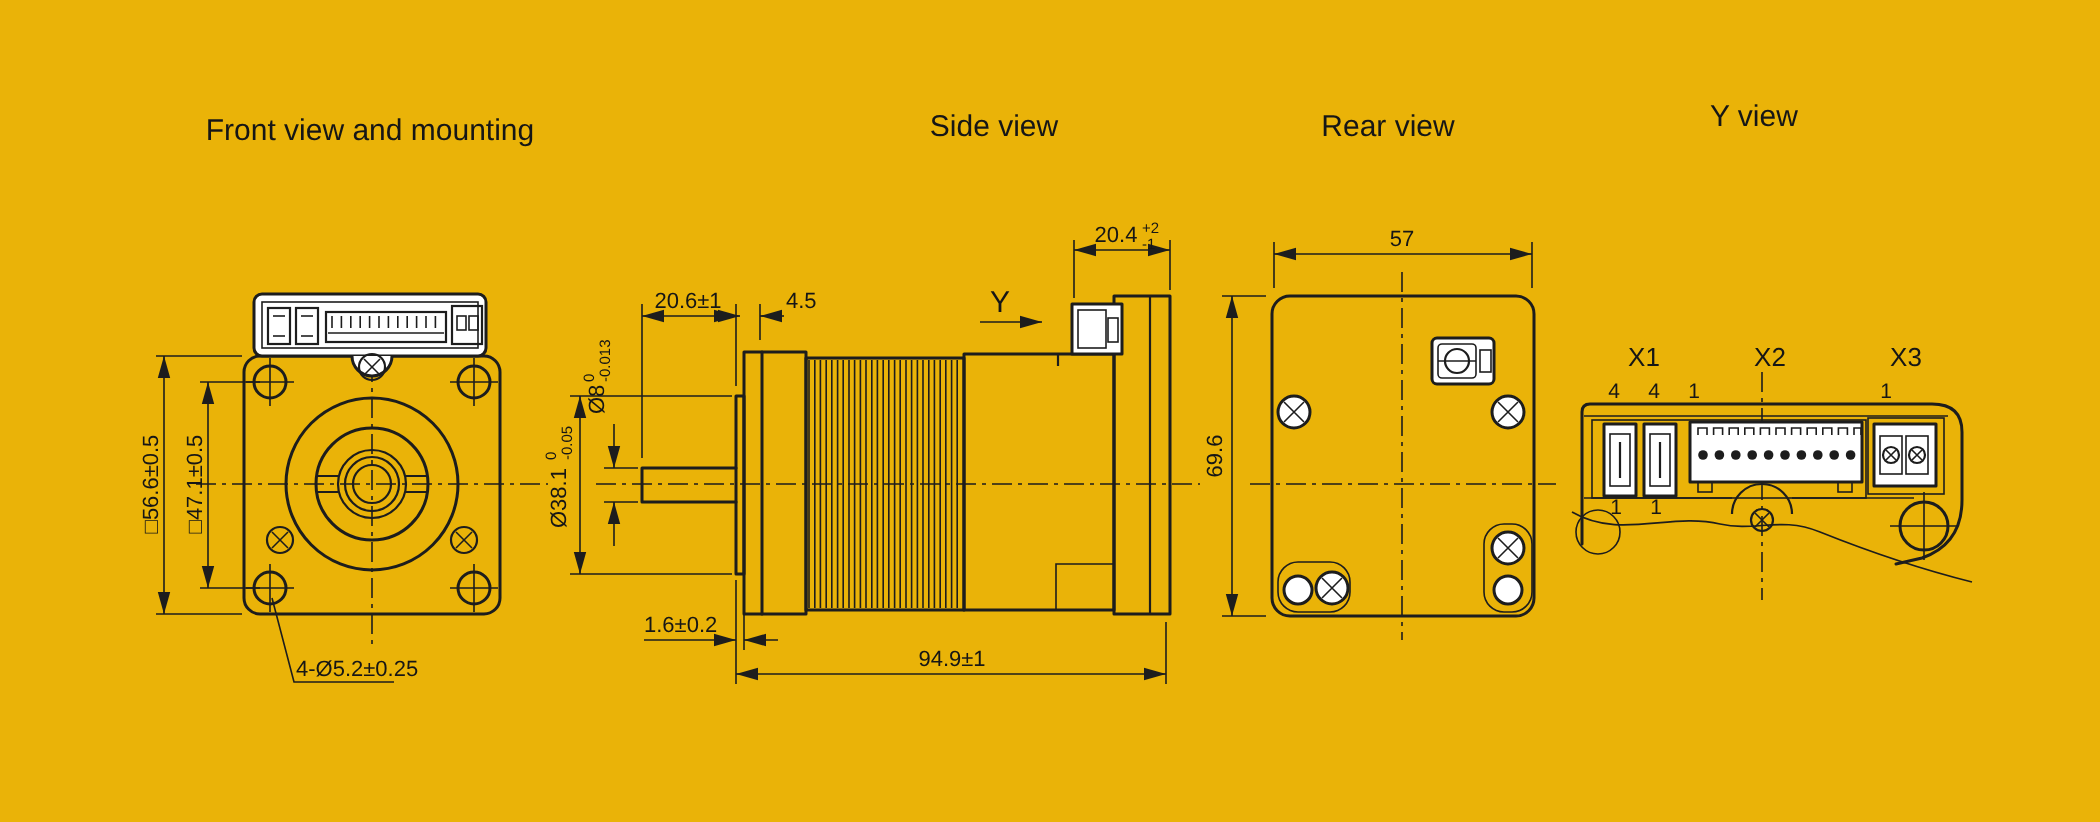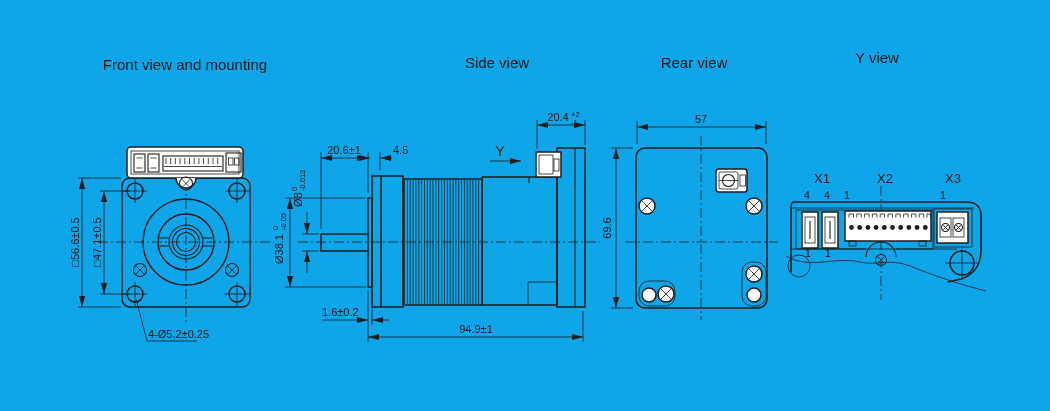--- a/index.html
+++ b/index.html
@@ -1,16 +1,16 @@
 <!DOCTYPE html>
 <html><head>
 <meta charset="utf-8">
 <style>
   html,body{margin:0;padding:0;background:#e8e8e8;}
-  .canvas{position:relative;width:1050px;height:411px;background:#0ea5e9;
+  .canvas{position:relative;width:1050px;height:411px;background:#eab308;
           font-family:"Liberation Sans",sans-serif;overflow:hidden;}
   svg{position:absolute;left:0;top:0;}
   svg text{fill:#161616;font-family:"Liberation Sans",sans-serif;}
   .t-title{font-size:15px;}
   .t-dim{font-size:11px;}
   .t-tol{font-size:7.5px;}
   .t-label{font-size:13px;}
   .t-pin{font-size:10.5px;}
   .k{stroke:#1d1d1d;fill:none;stroke-width:1.5;stroke-linecap:round;stroke-linejoin:round;}
   .kf{stroke:#1d1d1d;fill:#ffffff;stroke-width:1.5;stroke-linejoin:round;}

